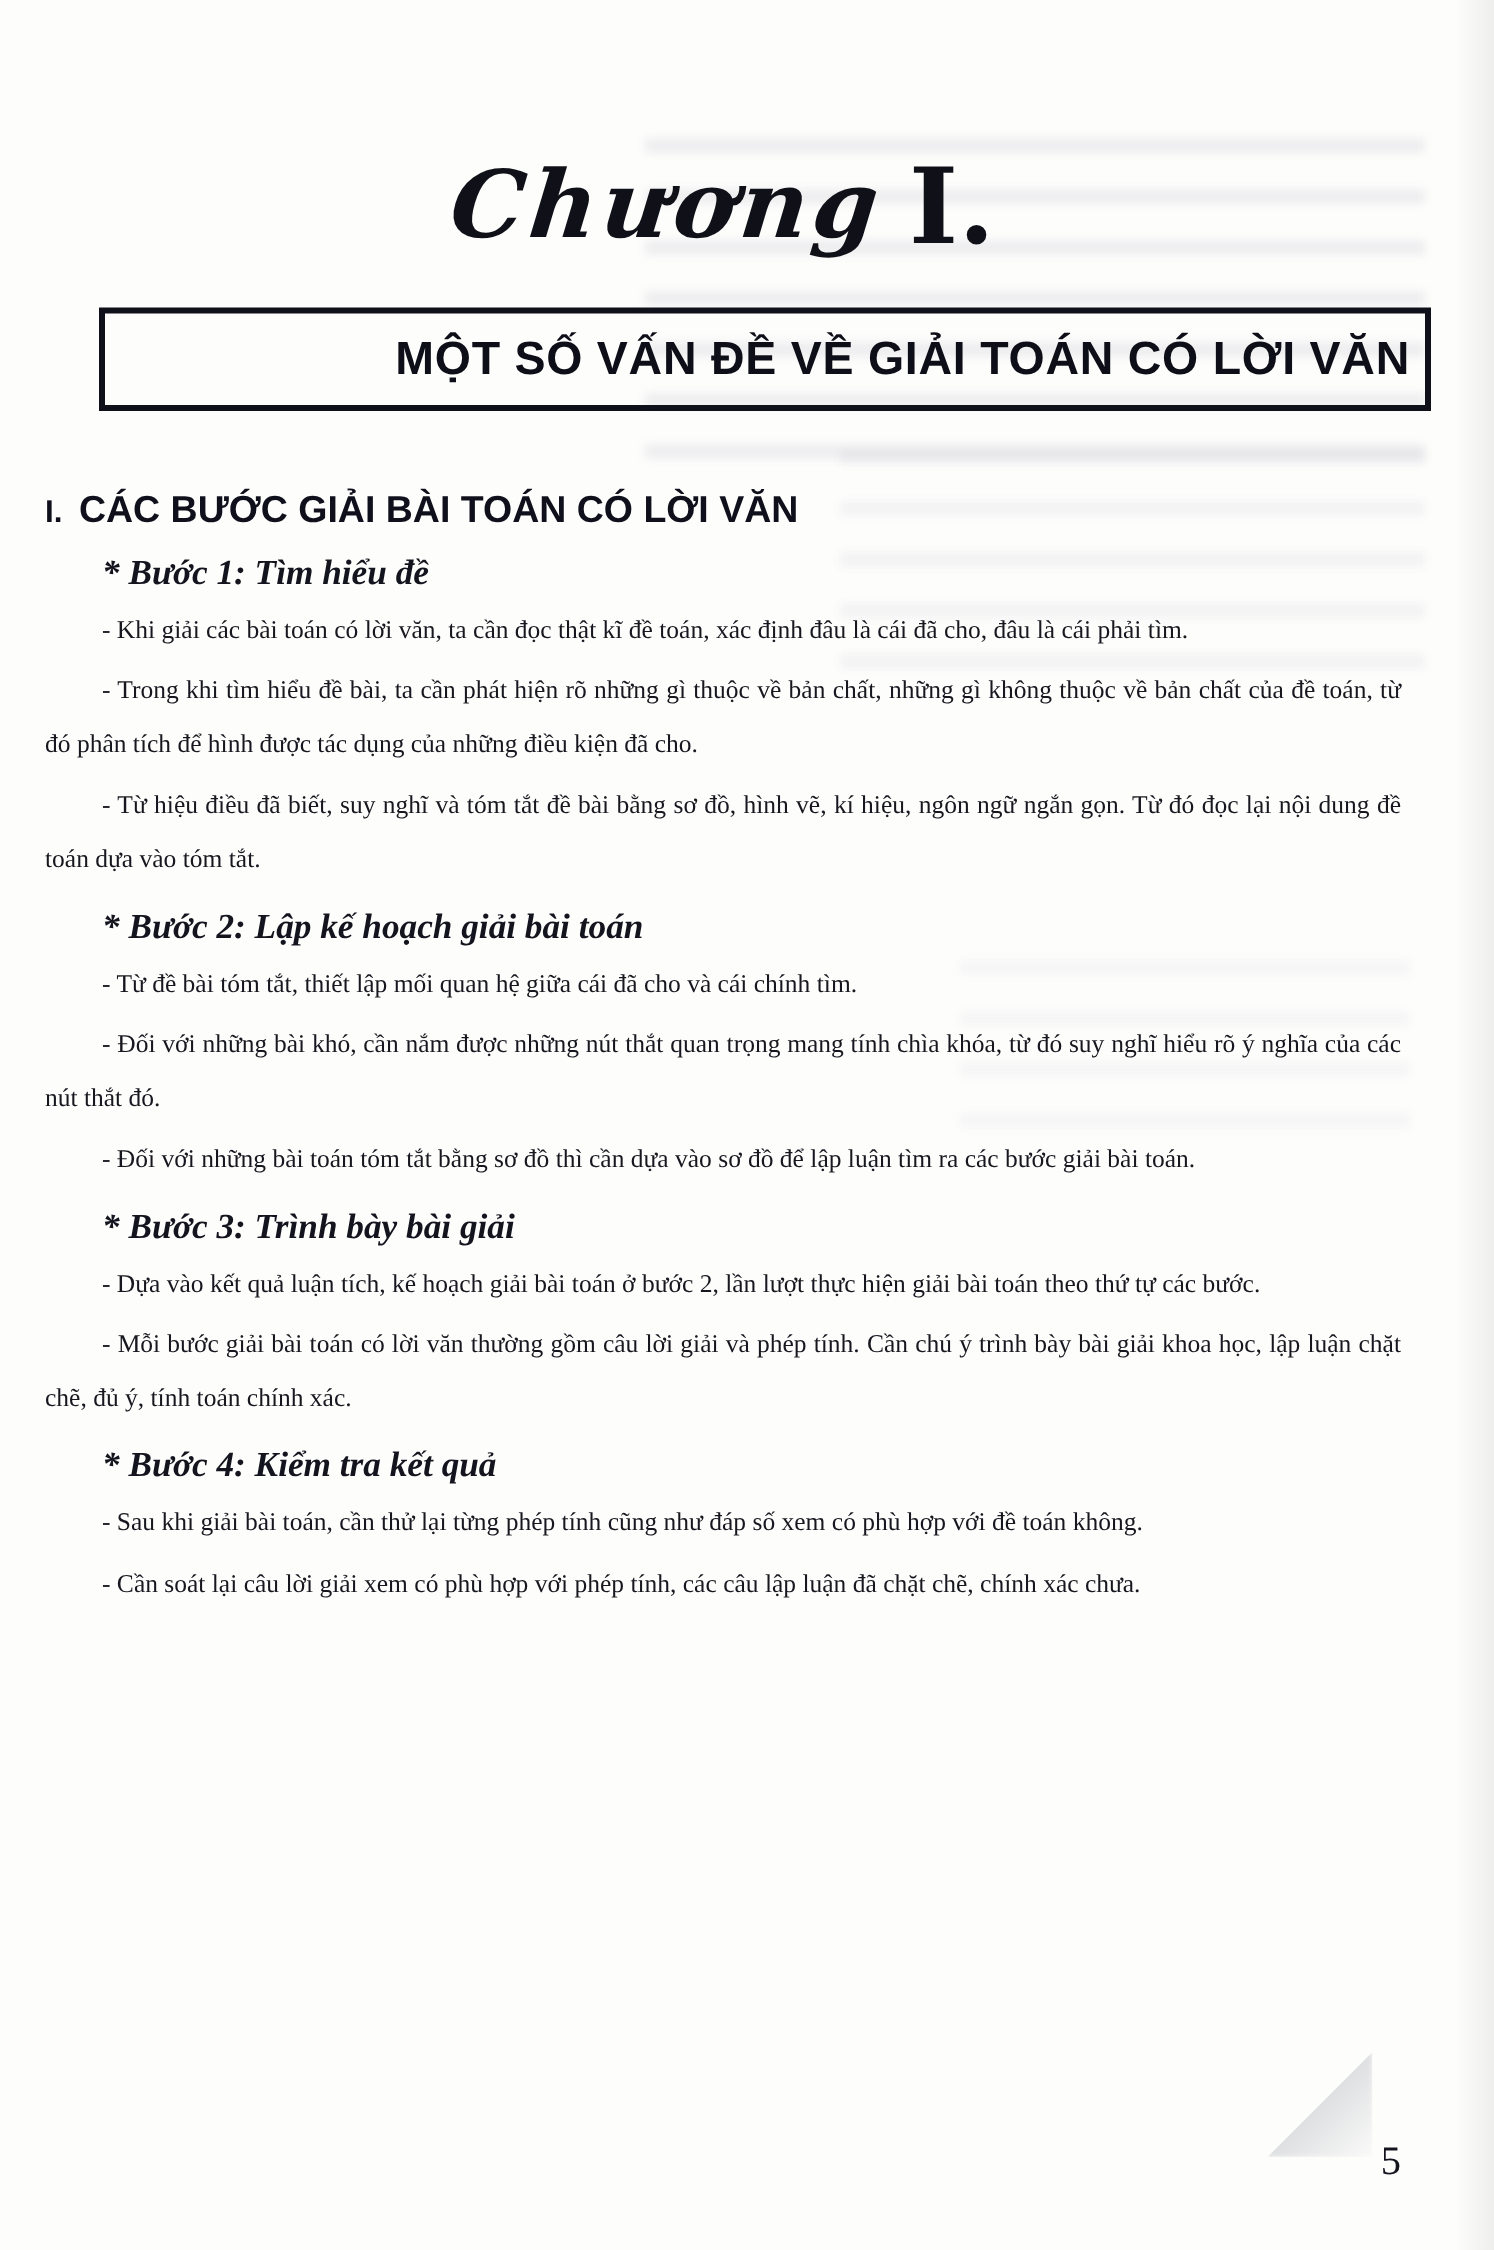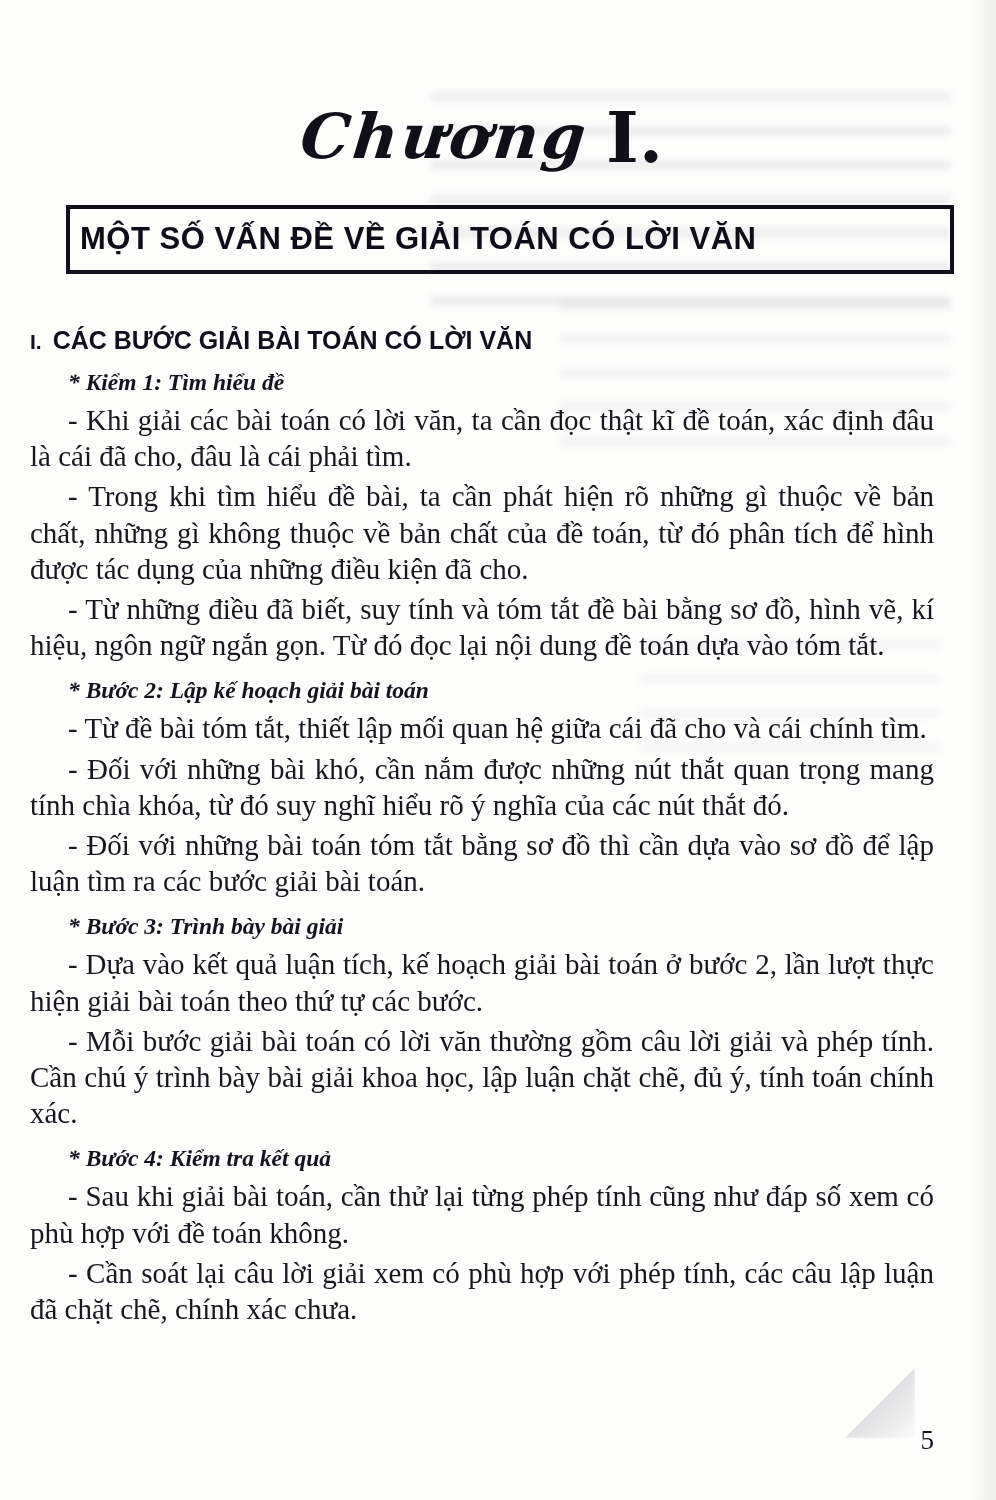--- a/index.html
+++ b/index.html
@@ -72,21 +72,21 @@
     vertical-align:-4px;
     color:#101018;
   }
 
   
   .title-box{
     width:860px;
     margin:0 auto 0 36px;
     border:4px solid #10101a;
     padding:12px 10px 13px 10px;
-    text-align:left;
+    text-align:right;
     font-family:"Liberation Sans", sans-serif;
     font-weight:700;
     font-size:31px;
     letter-spacing:.5px;
     color:#0e0e18;
   }
 
   .section-heading{
     margin:52px 0 6px 0;
     font-family:"Liberation Sans", sans-serif;
@@ -98,21 +98,21 @@
 
   .step{
     font-weight:700;
     font-style:italic;
     font-size:23.5px;
     text-indent:38px;
     margin:14px 0 6px 0;
     color:#14141f;
   }
   .para{
-    font-size:29px;
+    font-size:17px;
     line-height:36.2px;
     text-align:justify;
     text-indent:38px;
     margin:0 0 4px 0;
     color:#17171f;
   }
 
   .page-number{
     position:absolute;
     right:62px;
@@ -140,24 +140,24 @@
       <span class="numeral">I.</span>
     </div>
 
     <div class="title-box">MỘT SỐ VẤN ĐỀ VỀ GIẢI TOÁN CÓ LỜI VĂN</div>
 
     <div class="section-heading">
       <span class="roman">I.</span>
       <span>CÁC BƯỚC GIẢI BÀI TOÁN CÓ LỜI VĂN</span>
     </div>
 
-    <div class="step">* Kiểm 1: Tìm hiểu đề</div>
+    <div class="step">* Bước 1: Tìm hiểu đề</div>
     <p class="para">- Khi giải các bài toán có lời văn, ta cần đọc thật kĩ đề toán, xác định đâu là cái đã cho, đâu là cái phải tìm.</p>
     <p class="para">- Trong khi tìm hiểu đề bài, ta cần phát hiện rõ những gì thuộc về bản chất, những gì không thuộc về bản chất của đề toán, từ đó phân tích để hình được tác dụng của những điều kiện đã cho.</p>
-    <p class="para">- Từ những điều đã biết, suy tính và tóm tắt đề bài bằng sơ đồ, hình vẽ, kí hiệu, ngôn ngữ ngắn gọn. Từ đó đọc lại nội dung đề toán dựa vào tóm tắt.</p>
+    <p class="para">- Từ hiệu điều đã biết, suy nghĩ và tóm tắt đề bài bằng sơ đồ, hình vẽ, kí hiệu, ngôn ngữ ngắn gọn. Từ đó đọc lại nội dung đề toán dựa vào tóm tắt.</p>
 
     <div class="step">* Bước 2: Lập kế hoạch giải bài toán</div>
     <p class="para">- Từ đề bài tóm tắt, thiết lập mối quan hệ giữa cái đã cho và cái chính tìm.</p>
     <p class="para">- Đối với những bài khó, cần nắm được những nút thắt quan trọng mang tính chìa khóa, từ đó suy nghĩ hiểu rõ ý nghĩa của các nút thắt đó.</p>
     <p class="para">- Đối với những bài toán tóm tắt bằng sơ đồ thì cần dựa vào sơ đồ để lập luận tìm ra các bước giải bài toán.</p>
 
     <div class="step">* Bước 3: Trình bày bài giải</div>
     <p class="para">- Dựa vào kết quả luận tích, kế hoạch giải bài toán ở bước 2, lần lượt thực hiện giải bài toán theo thứ tự các bước.</p>
     <p class="para">- Mỗi bước giải bài toán có lời văn thường gồm câu lời giải và phép tính. Cần chú ý trình bày bài giải khoa học, lập luận chặt chẽ, đủ ý, tính toán chính xác.</p>
 

